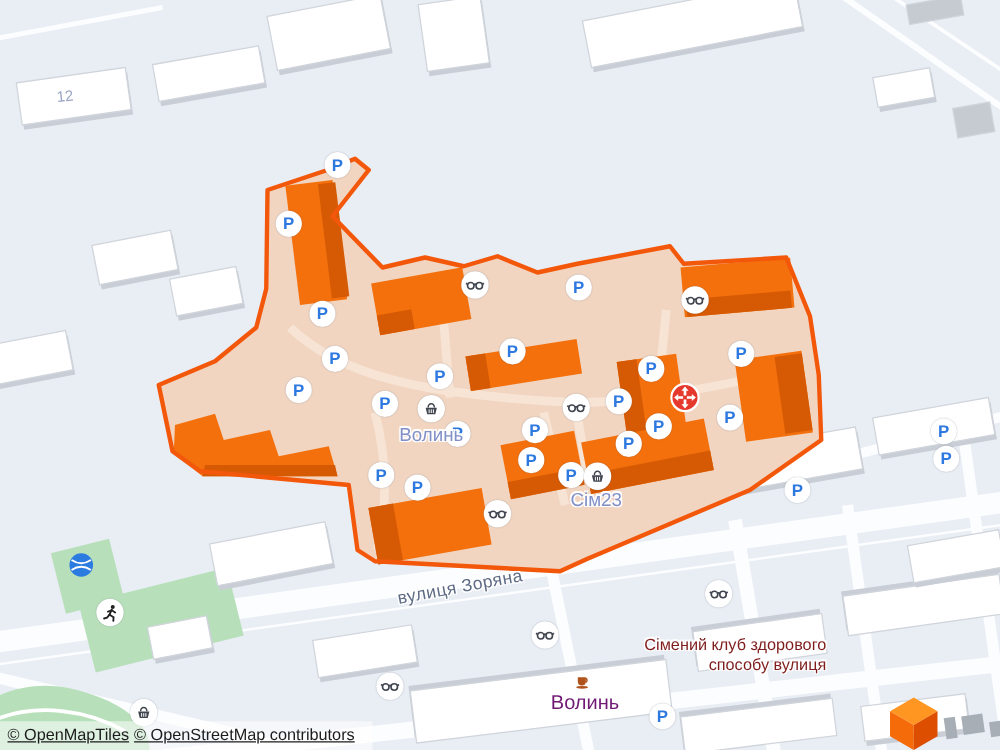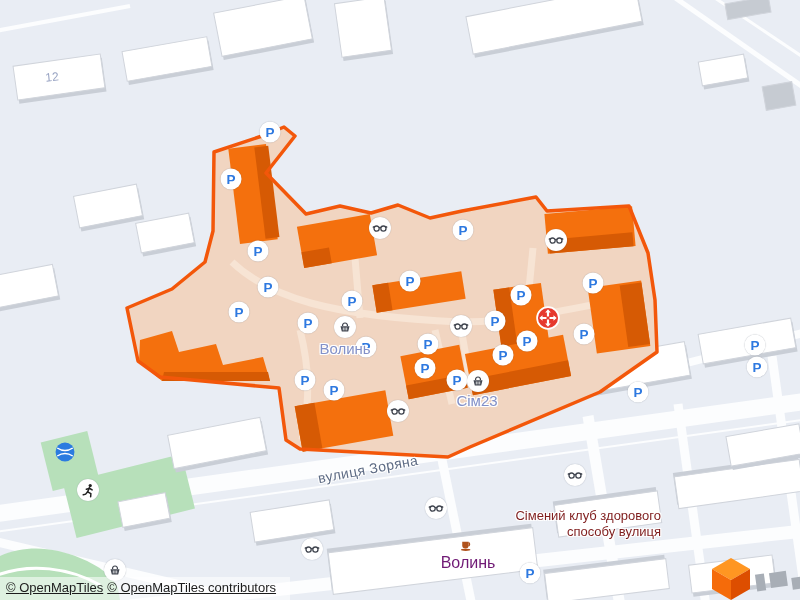--- a/index.html
+++ b/index.html
@@ -412,21 +412,21 @@
 <div class="lbl poi-lbl" style="left:345px;top:348px">Волинь</div>
 <div class="lbl poi-lbl" style="left:477px;top:400px">Сім23</div>
 <div class="lbl street-lbl" style="left:368px;top:469px">вулиця Зоряна</div>
 <div class="lbl club-lbl" style="left:546px;top:524px">
   <div>Сімений клуб здорового</div>
   <div>способу вулиця</div>
 </div>
 <div class="lbl gray-lbl" style="left:468px;top:563px">Волинь</div>
 
 <div id="attribution">
-  <span>© OpenMapTiles</span><span>© OpenMapTiles contributors</span>
+  <span>© OpenMapTiles</span><span>© OpenStreetMap contributors</span>
 </div>
 
 <div id="logo">
   <svg width="46" height="44" viewBox="0 0 46 44">
     <polygon points="23,2 42,13 23,24 4,13" fill="#ff9622"></polygon>
     <polygon points="4,13 23,24 23,44 4,33" fill="#f56b0a"></polygon>
     <polygon points="42,13 23,24 23,44 42,33" fill="#dd4e00"></polygon>
   </svg>
 </div>
 

